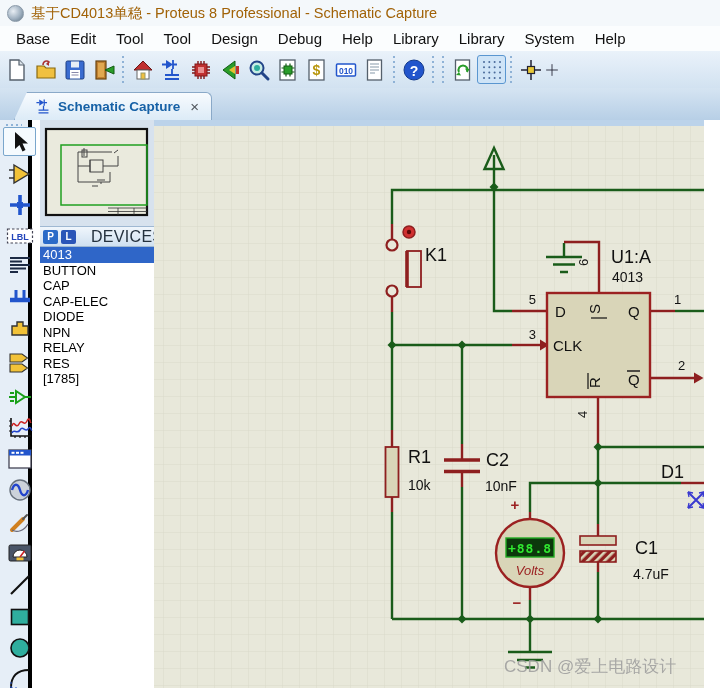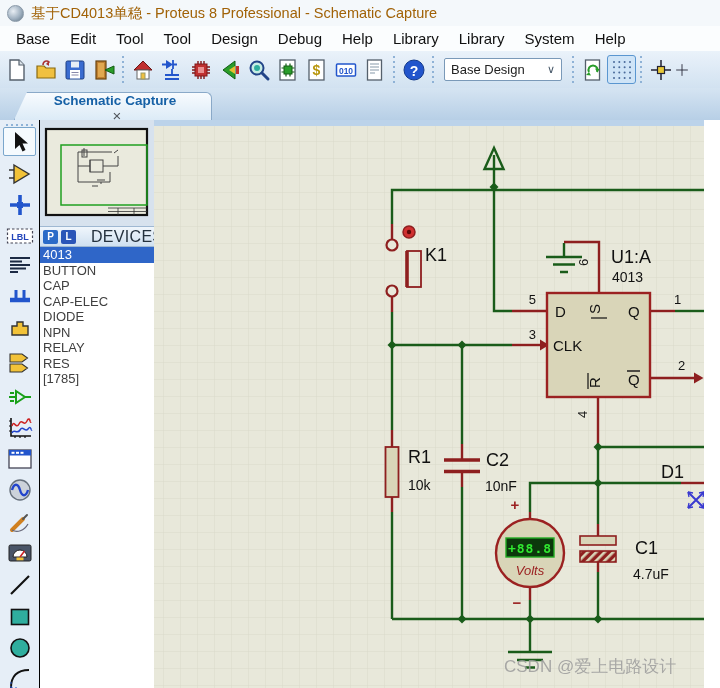--- a/index.html
+++ b/index.html
@@ -29,44 +29,44 @@
     display:flex;align-items:center;justify-content:space-between;padding:0 6px;margin:0 6px;box-sizing:border-box;}
   .combo .combo-value{font-size:13px;color:#222;}
   .combo .chev{font-size:11px;color:#456;}
   
   .tabbar{position:absolute;left:0;top:88px;width:720px;height:32px;
     background:linear-gradient(#d5e4f2,#b7cfe6);}
   .tab{position:absolute;left:14px;bottom:0;height:28px;min-width:198px;
     background:linear-gradient(#f8fbfe,#dcebf7);
     border:1px solid #8aa9c8;border-bottom:none;border-radius:3px 6px 0 0;
     clip-path:polygon(13px 0,100% 0,100% 100%,0 100%);
-    display:flex;align-items:center;padding:0 12px 0 20px;box-sizing:border-box;flex-direction:column;}
+    display:flex;align-items:center;padding:0 12px 0 20px;box-sizing:border-box;}
   .tab .tab-label{font-size:13.5px;font-weight:bold;color:#1761a6;margin:0 10px 0 6px;white-space:nowrap;}
   .tab .tab-close{font-size:15px;color:#51565c;line-height:1;}
   
-  .sidebar{position:absolute;left:0;top:120px;width:40px;height:568px;
-    background:#e6eef7;border-right:1px solid #000000;box-sizing:border-box;}
+  .sidebar{position:absolute;left:0;top:120px;width:32px;height:568px;
+    background:#e6eef7;border-right:4px solid #000000;box-sizing:border-box;}
   .sidebar .handle{height:6px;margin:2px 6px 0 6px;
     background:repeating-linear-gradient(90deg,#8fb2d6 0 2px,transparent 2px 5px);
     background-size:100% 2px;background-position:center;background-repeat:no-repeat;}
   .tool{position:absolute;left:3px;width:33px;height:29px;display:flex;align-items:center;justify-content:center;}
   .tool.selected{background:#f5fafe;border:1px solid #7aa6cc;box-sizing:border-box;border-radius:2px;}
   
   .panel{position:absolute;left:40px;top:120px;width:130px;height:568px;background:#fff;
     border-right:3px solid #bcd2e8;box-sizing:border-box;}
   .minimap{position:absolute;left:0;top:0;width:127px;height:106px;background:#d7e2ee;}
   .dev-header{position:absolute;left:0;top:106px;width:127px;height:21px;
     background:linear-gradient(#f0f6fc,#cfe0f0);border-top:1px solid #9fb8d2;border-bottom:1px solid #9fb8d2;
     display:flex;align-items:center;padding-left:3px;box-sizing:border-box;}
   .pl-btn{width:15px;height:14px;border-radius:2px;color:#fff;font-size:10px;font-weight:bold;
     display:flex;align-items:center;justify-content:center;margin-right:3px;}
   .p-btn{background:#2a6bc8;} .l-btn{background:#2a55b8;}
   .dev-header .dev-title{font-size:16px;color:#24313e;margin-left:12px;letter-spacing:.3px;}
   .dev-list{position:absolute;left:0;top:127px;width:127px;bottom:0;background:#fff;}
-  .dev-row{font-size:13px;color:#404040;height:15.5px;line-height:15.5px;padding-left:3px;white-space:nowrap;}
+  .dev-row{font-size:13px;color:#000000;height:15.5px;line-height:15.5px;padding-left:3px;white-space:nowrap;}
   .dev-row.selected{background:#2f66c8;color:#fff;}
   
   .canvas{position:absolute;left:154px;top:120px;width:550px;height:568px;}
   svg text{font-family:"Liberation Sans",sans-serif;}
   .seg{font-family:"DejaVu Sans Mono",monospace;font-weight:bold;letter-spacing:1px;}
 </style>
 </head>
 <body>
 
 <div class="titlebar">
@@ -179,24 +179,20 @@
       </svg>
     </div>
   <div class="tb-sep"></div>
   <div class="tb-btn">
       <svg width="24" height="24" viewBox="0 0 24 24">
         <circle cx="12" cy="12" r="10" fill="#2255cc" stroke="#143a8c"></circle>
         <text x="12" y="17.5" text-anchor="middle" font-size="14" font-weight="bold" fill="#fff">?</text>
       </svg>
     </div>
   <div class="tb-sep"></div>
-  <div class="combo">
-    <span class="combo-value">Base Design</span>
-    <span class="chev">∨</span>
-  </div>
   <div class="tb-sep"></div>
   <div class="tb-btn">
       <svg width="24" height="24" viewBox="0 0 24 24">
         <rect x="4.5" y="2" width="14" height="20" fill="#fff" stroke="#55606c" stroke-width="1.3"></rect>
         <path d="M8,14 A4.5,4.5 0 1 1 16,14" fill="none" stroke="#2a9d2a" stroke-width="2"></path>
         <polygon points="16,14 14,10.5 19,11" fill="#2a9d2a"></polygon>
         <polygon points="8,14 10,17.5 5,17" fill="#2a9d2a"></polygon>
       </svg>
     </div>
   <div class="tb-btn pressed">

